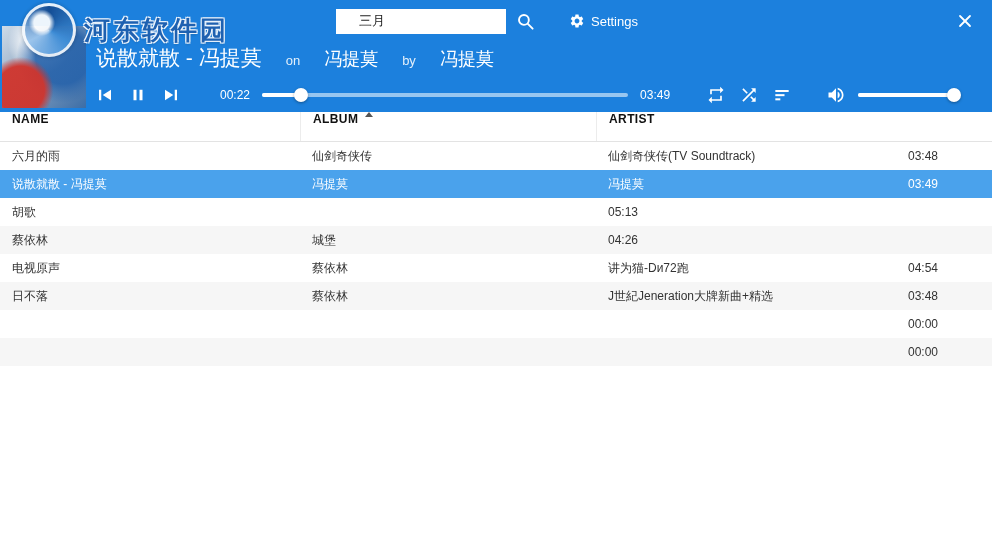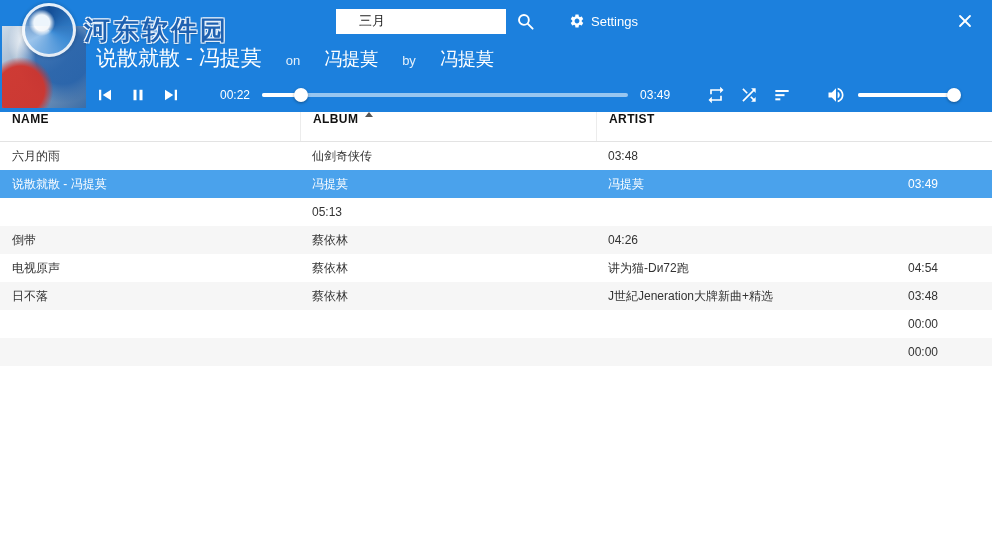--- a/index.html
+++ b/index.html
@@ -212,35 +212,37 @@
         <span class="sort-caret"></span>
       </div>
       <div class="th">
         <span>ARTIST</span>
       </div>
     </div>
     <div class="rows">
         <div class="row">
     <div class="cell">六月的雨</div>
     <div class="cell">仙剑奇侠传</div>
+    <div class="cell">仙剑奇侠传(TV Soundtrack)</div>
     <div class="cell">03:48</div>
   </div>
         <div class="row selected">
     <div class="cell">说散就散 - 冯提莫</div>
     <div class="cell">冯提莫</div>
     <div class="cell">冯提莫</div>
     <div class="cell">03:49</div>
   </div>
         <div class="row">
+    <div class="cell">胡歌</div>
     <div class="cell"></div>
     <div class="cell">05:13</div>
   </div>
         <div class="row">
-    <div class="cell">倒带</div>
     <div class="cell">蔡依林</div>
+    <div class="cell">城堡</div>
     <div class="cell">04:26</div>
   </div>
         <div class="row">
     <div class="cell">电视原声</div>
     <div class="cell">蔡依林</div>
     <div class="cell">讲为猫-Dи72跑</div>
     <div class="cell">04:54</div>
   </div>
         <div class="row">
     <div class="cell">日不落</div>

